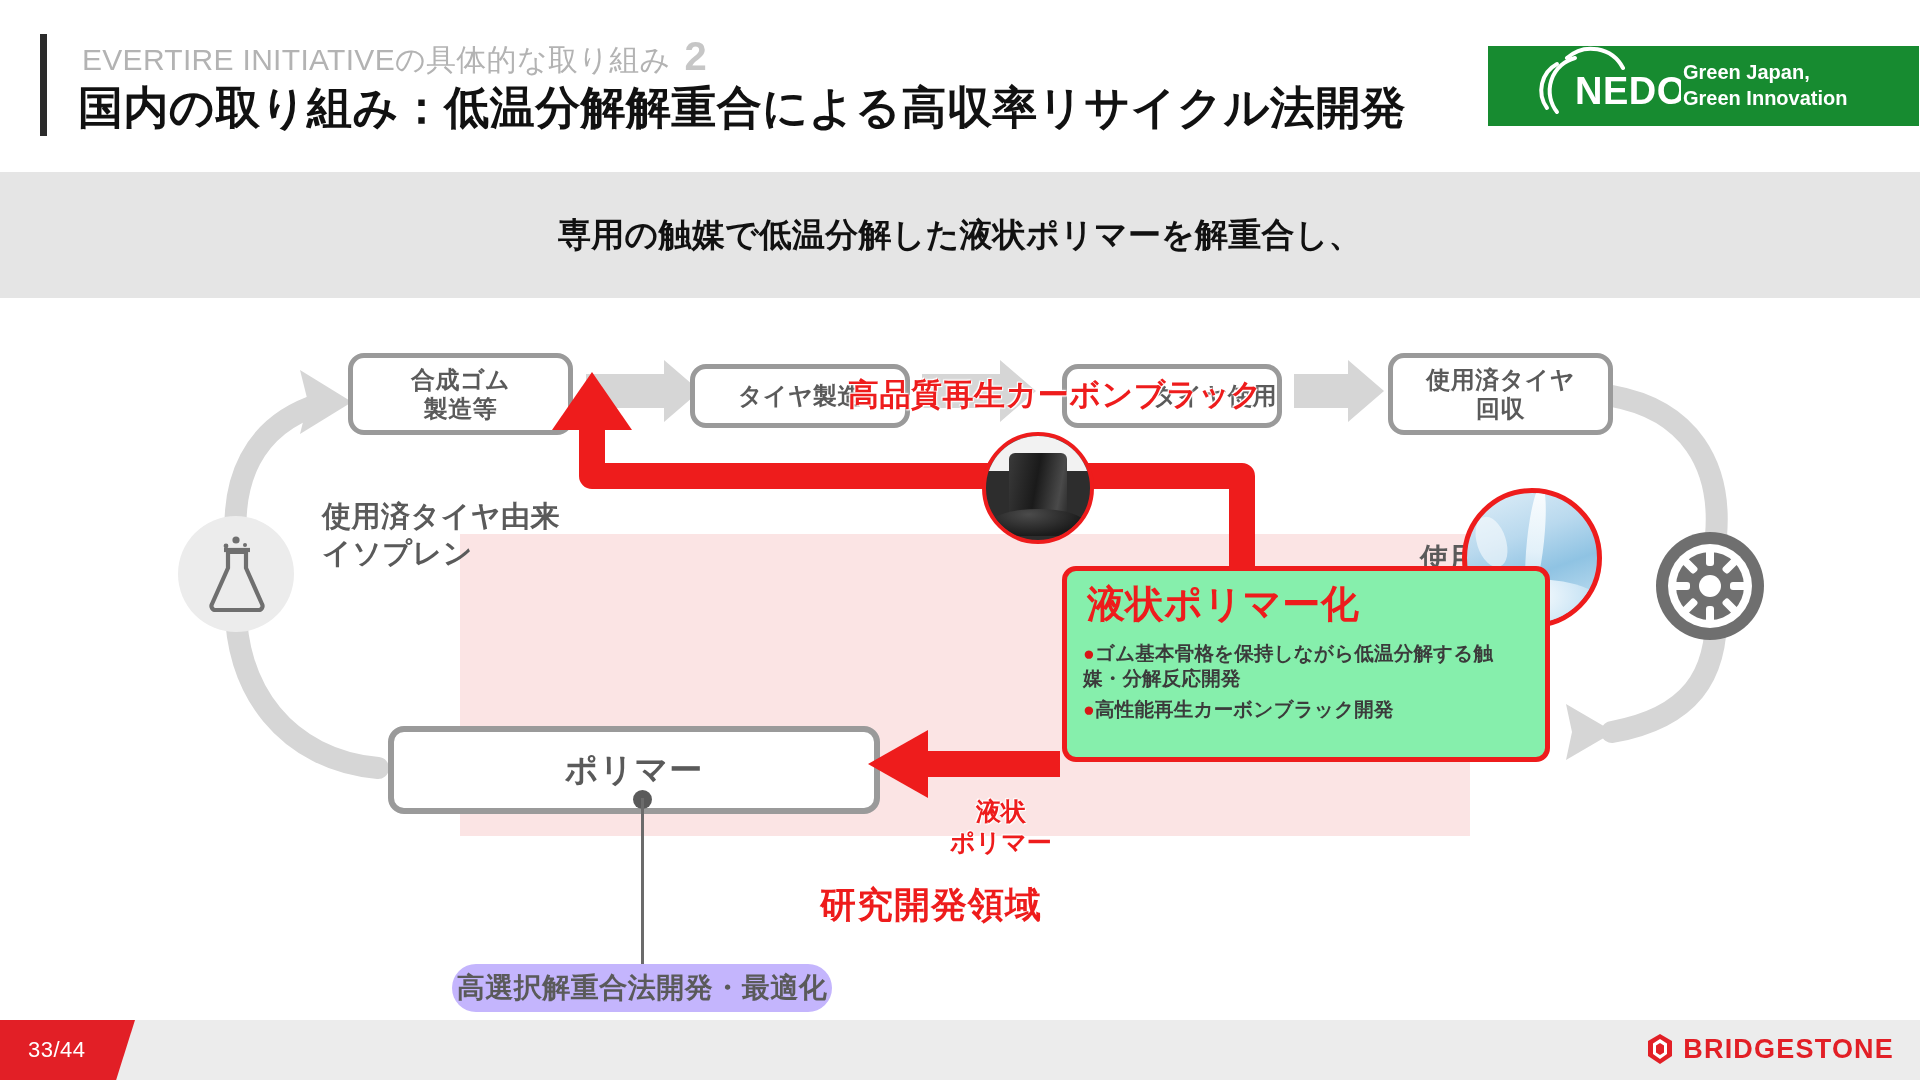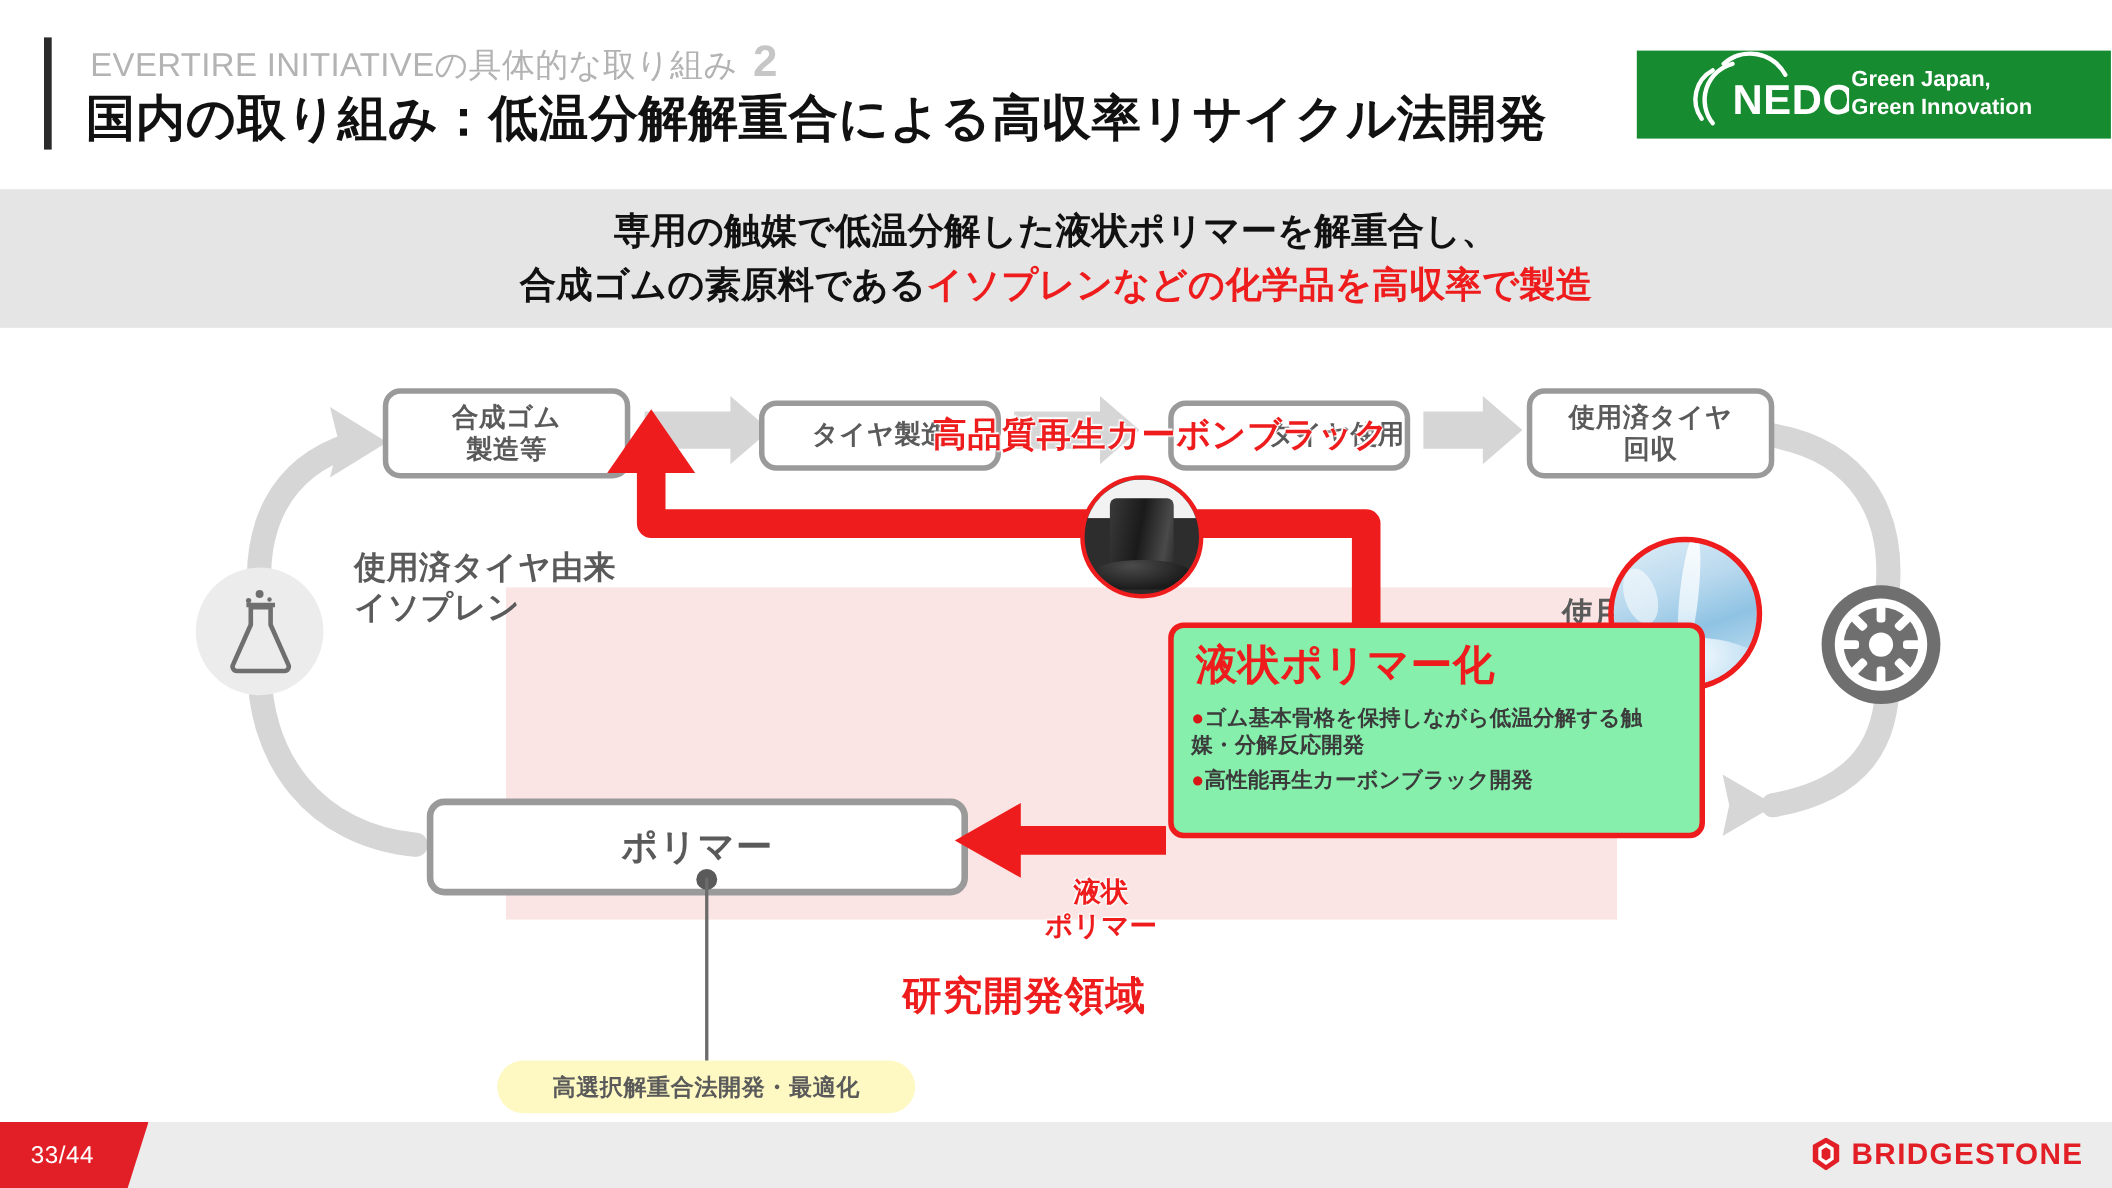--- a/index.html
+++ b/index.html
@@ -86,22 +86,22 @@
   #box-kagaku{
     position:absolute;left:388px;top:428px;width:480px;height:76px;
     background:#ffffff;border:6px solid #9a9a9a;border-radius:16px;
     display:flex;align-items:center;justify-content:center;
     color:#5a5a5a;font-size:33px;font-weight:700;letter-spacing:1px;
   }
   #kagaku-dot{position:absolute;left:633px;top:492px;width:19px;height:19px;border-radius:50%;background:#5a5a5a;}
   #kagaku-stem{position:absolute;left:641px;top:500px;width:3px;height:170px;background:#6b6b6b;}
   #pill-opt{
     position:absolute;left:452px;top:666px;width:380px;height:48px;border-radius:24px;
-    background:#fef9c3;display:flex;align-items:center;justify-content:center;
-    color:#5a5a5a;font-size:21px;font-weight:700;letter-spacing:.5px;white-space:nowrap;
+    background:#c4b5fd;display:flex;align-items:center;justify-content:center;
+    color:#5a5a5a;font-size:28px;font-weight:700;letter-spacing:.5px;white-space:nowrap;
   }
 
   
   #red-pipe{position:absolute;left:0;top:0;width:1920px;height:722px;pointer-events:none;}
 
   .red-label{
     position:absolute;color:#ee1c1c;font-weight:700;white-space:nowrap;
     text-shadow:0 0 3px #fff,0 0 3px #fff,1px 1px 0 #fff,-1px -1px 0 #fff;
   }
   #lbl-cb{left:848px;top:76px;font-size:31px;letter-spacing:.5px;}
@@ -199,21 +199,20 @@
       </div>
       <div id="nedo-tag">
         <div>Green Japan,</div>
         <div>Green Innovation</div>
       </div>
     </div>
   </div>
 
   <div id="band">
     <div class="band-line">専用の触媒で低温分解した液状ポリマーを解重合し、</div>
-    <div class="band-line"><span>合成ゴムの素原料である</span><span class="band-red">イソプレンなどの化学品を高収率で製造</span></div>
   </div>
 
   <div id="canvas">
 
     <div id="rd-region"></div>
 
     <svg id="cycle" viewBox="0 0 1920 722" aria-hidden="true">
 
       <path d="M236 242 C 232 186 250 128 320 106" fill="none" stroke="#d6d6d6" stroke-width="22" stroke-linecap="round"></path>
       <polygon points="300,72 352,104 300,136 308,104" fill="#d6d6d6"></polygon>

